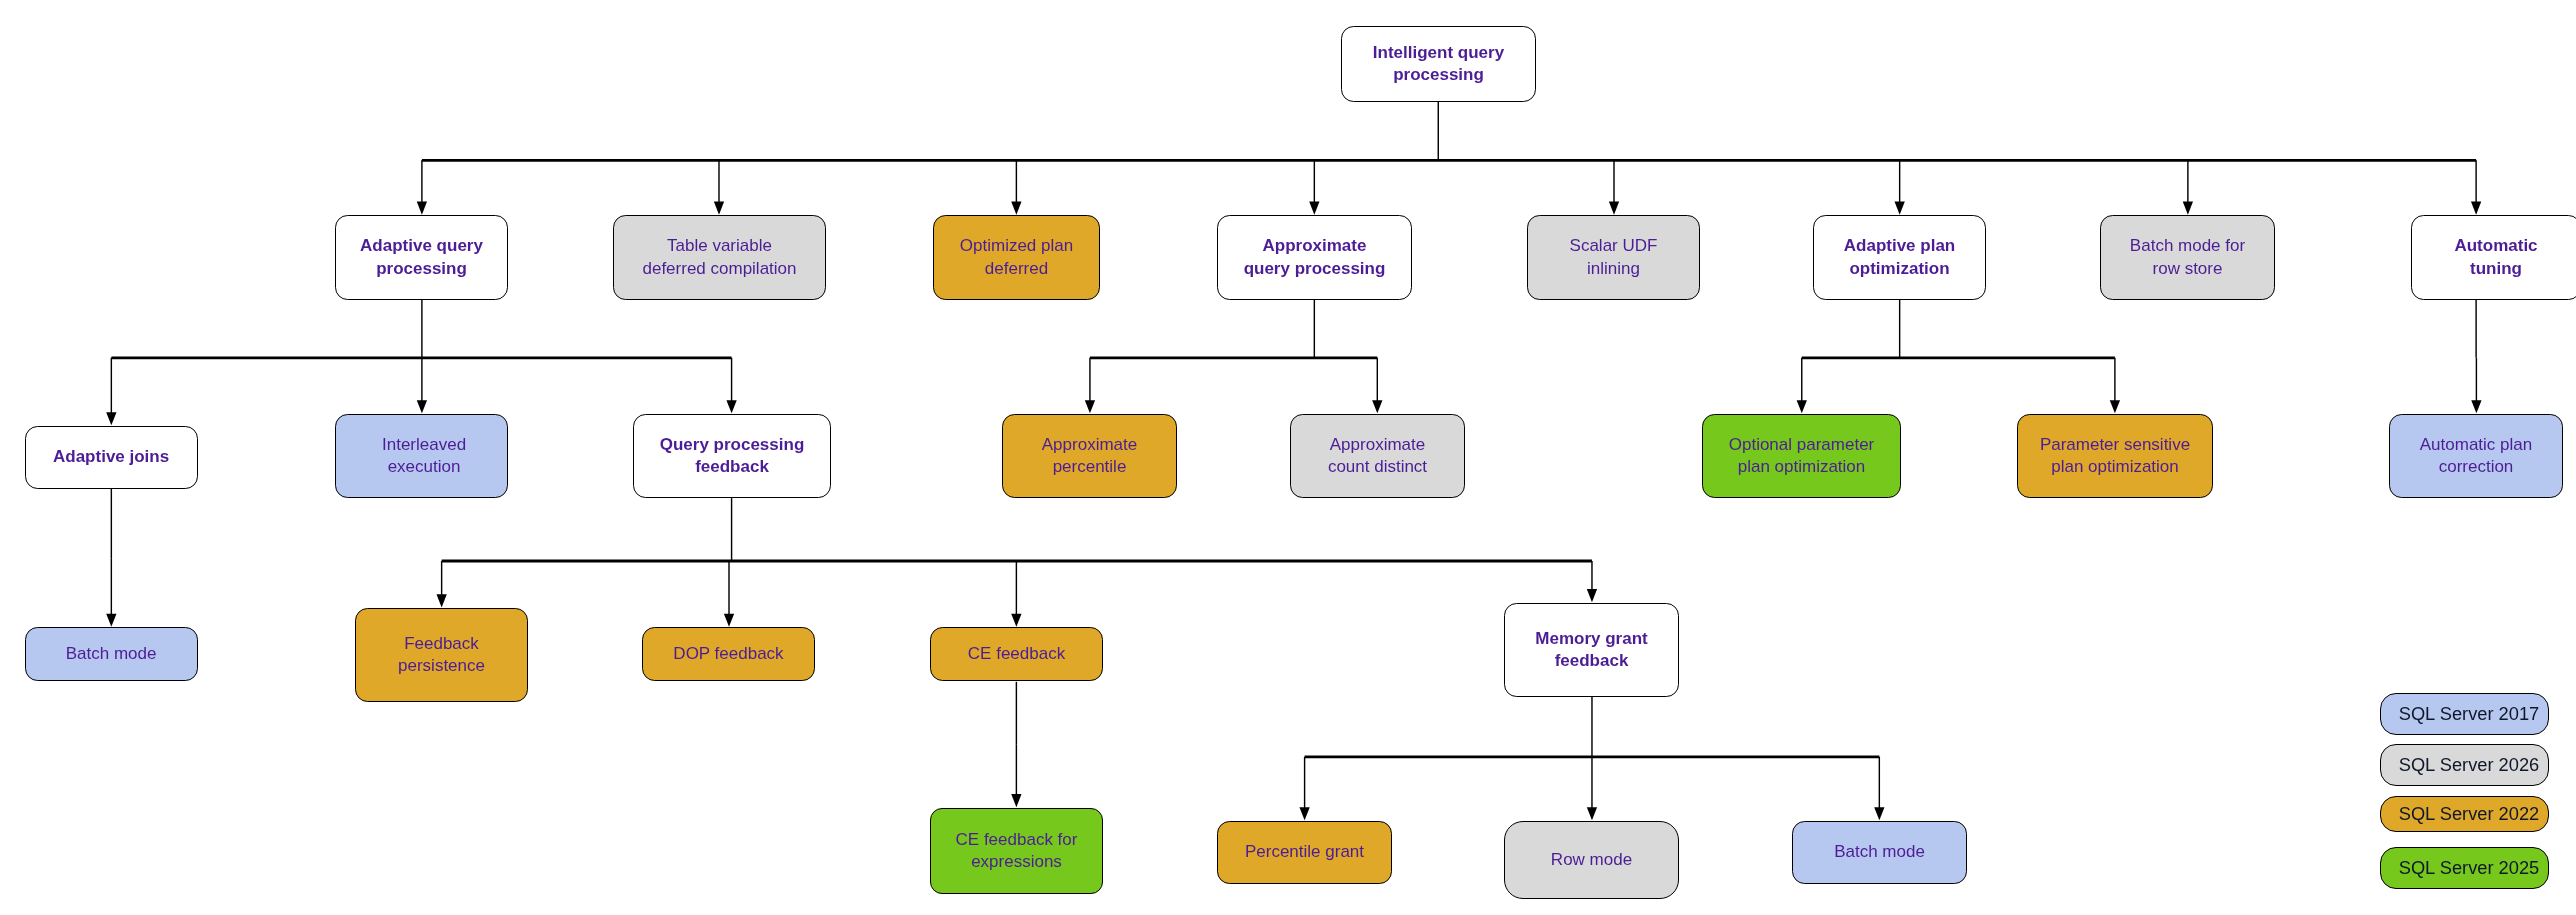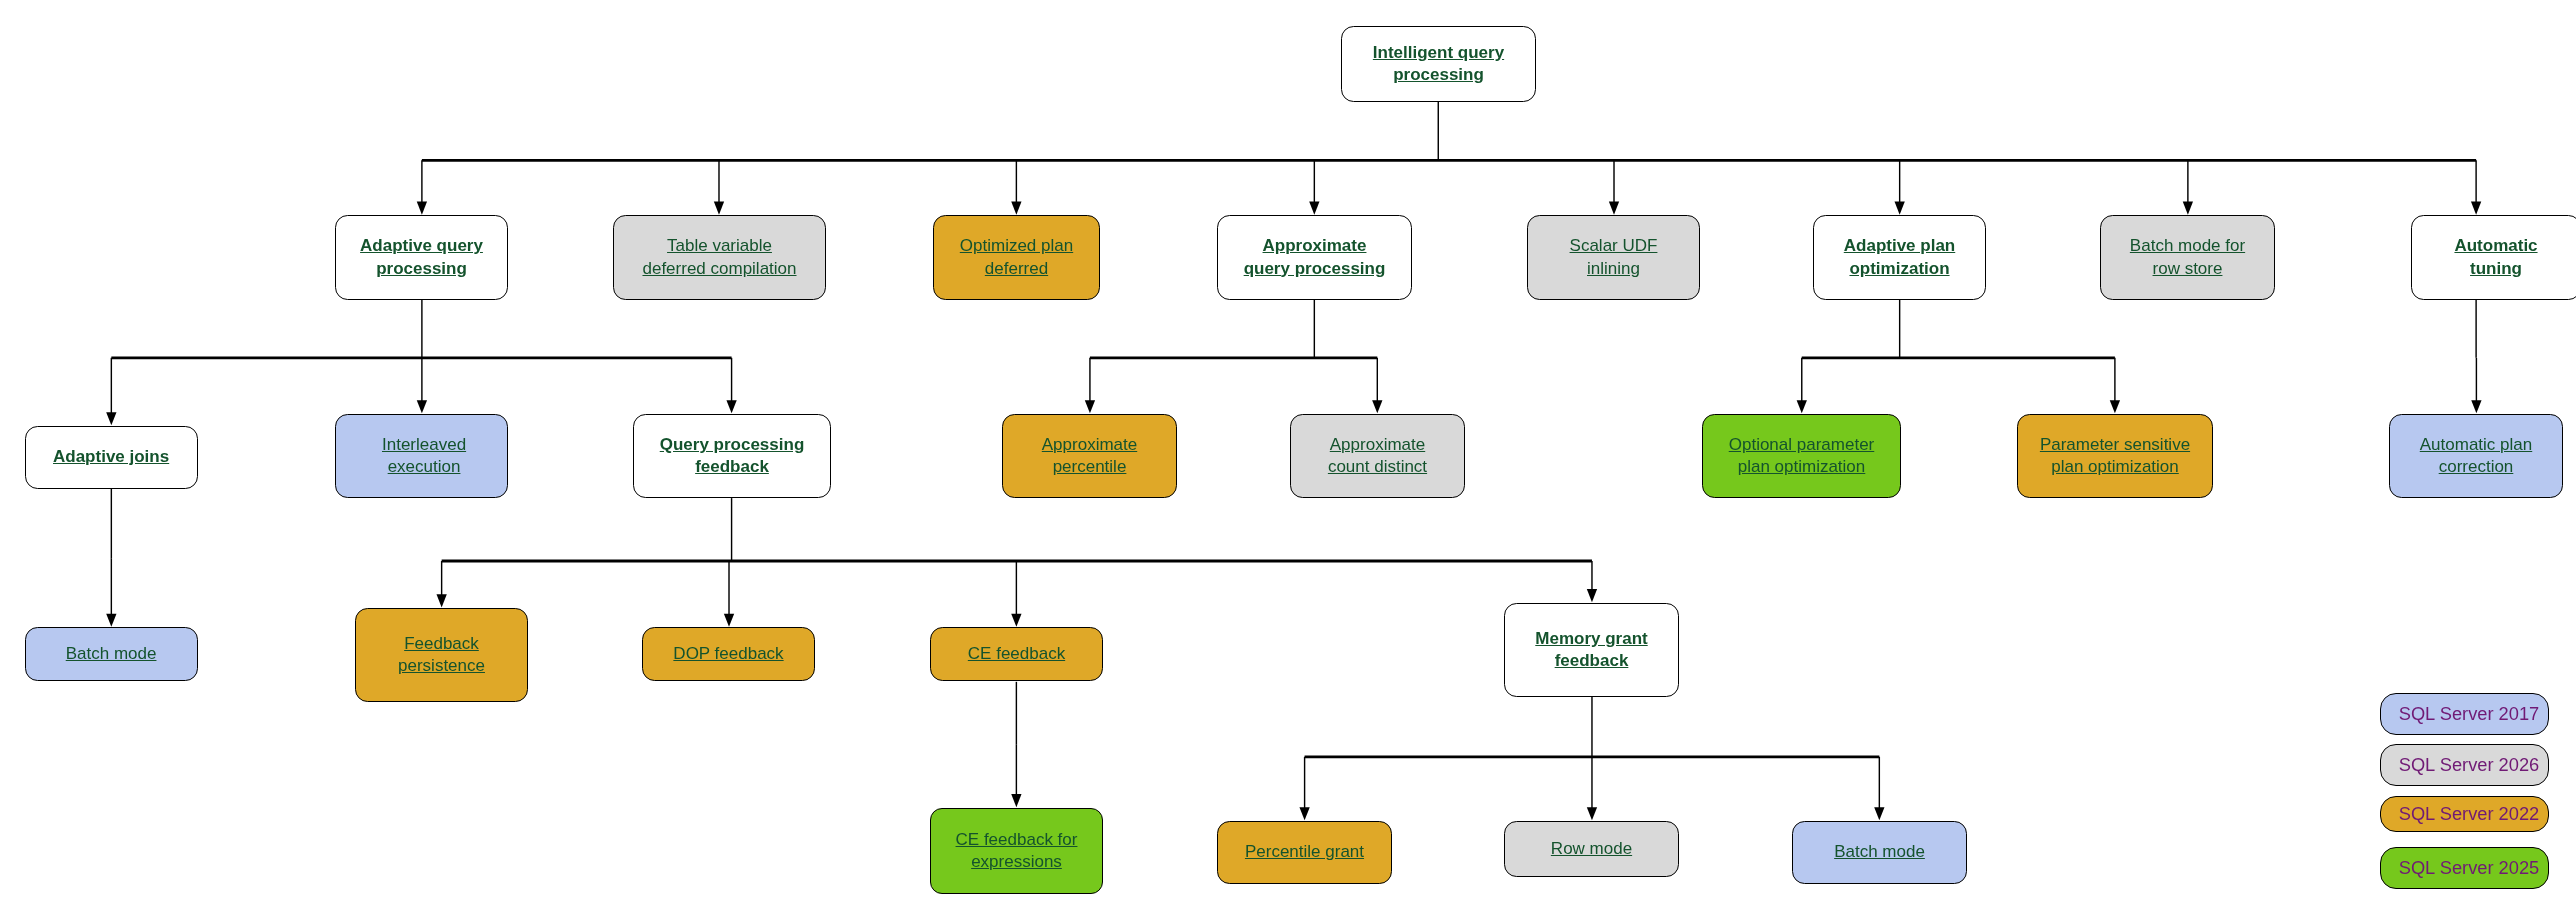--- a/index.html
+++ b/index.html
@@ -20,37 +20,36 @@
     position: absolute;
     box-sizing: border-box;
     border: 1.7px solid #000000;
     border-radius: 12.6px;
     display: flex;
     align-items: center;
     justify-content: center;
     text-align: center;
     font-size: 17px;
     line-height: 1.3;
-    color: #14532d;
+    color: #4c1d95;
     white-space: pre-line;
     padding: 0 6.9px;
-    text-decoration: underline;
   }
   .node.bold { font-weight: 700; }
   .legend-item {
     position: absolute;
     box-sizing: border-box;
     border: 1.7px solid #000000;
     border-radius: 16px;
     display: flex;
     align-items: center;
     justify-content: center;
     text-align: center;
     font-size: 18.3px;
-    color: #701a75;
+    color: #0f172a;
     padding-left: 9px;
   }
 </style>
 </head>
 <body>
 
 <div class="canvas">
   <svg id="edge-layer" viewBox="0 0 4500 1600">
       <line x1="2512.5" y1="177" x2="2512.5" y2="280" stroke="#000000" stroke-width="2.5"></line>
       <line x1="737" y1="280" x2="4325.5" y2="280" stroke="#000000" stroke-width="5"></line>
@@ -155,21 +154,21 @@
       <div class="node" style="left: 24.6px; top: 627px; width: 173px; height: 54px; background: rgb(183, 200, 240);"><span>Batch mode</span></div>
       <div class="node" style="left: 355px; top: 608px; width: 173px; height: 94px; background: rgb(223, 168, 40);"><span>Feedback
 persistence</span></div>
       <div class="node" style="left: 642px; top: 627px; width: 173px; height: 54px; background: rgb(223, 168, 40);"><span>DOP feedback</span></div>
       <div class="node" style="left: 930px; top: 627px; width: 173px; height: 54px; background: rgb(223, 168, 40);"><span>CE feedback</span></div>
       <div class="node bold" style="left: 1504px; top: 603px; width: 175px; height: 94px; background: rgb(255, 255, 255);"><span>Memory grant
 feedback</span></div>
       <div class="node" style="left: 930px; top: 808px; width: 173px; height: 86px; background: rgb(118, 200, 28); border-radius: 12px;"><span>CE feedback for
 expressions</span></div>
       <div class="node" style="left: 1217px; top: 821px; width: 175px; height: 63px; background: rgb(223, 168, 40);"><span>Percentile grant</span></div>
-      <div class="node" style="left: 1504px; top: 821px; width: 175px; height: 56px; background: rgb(217, 217, 217);"><span>Row mode</span></div>
+      <div class="node" style="left: 1504px; top: 821px; width: 175px; height: 78px; background: rgb(217, 217, 217); border-radius: 19px;"><span>Row mode</span></div>
       <div class="node" style="left: 1792px; top: 821px; width: 175px; height: 63px; background: rgb(183, 200, 240);"><span>Batch mode</span></div>
     </div>
   <div id="legend-layer">
       <div class="legend-item" style="left: 2380px; top: 693px; width: 169px; height: 42px; background: rgb(183, 200, 240);">
         <span>SQL Server 2017</span>
       </div>
       <div class="legend-item" style="left: 2380px; top: 744px; width: 169px; height: 42px; background: rgb(217, 217, 217);">
         <span>SQL Server 2026</span>
       </div>
       <div class="legend-item" style="left: 2380px; top: 796px; width: 169px; height: 36px; background: rgb(223, 168, 40);">

